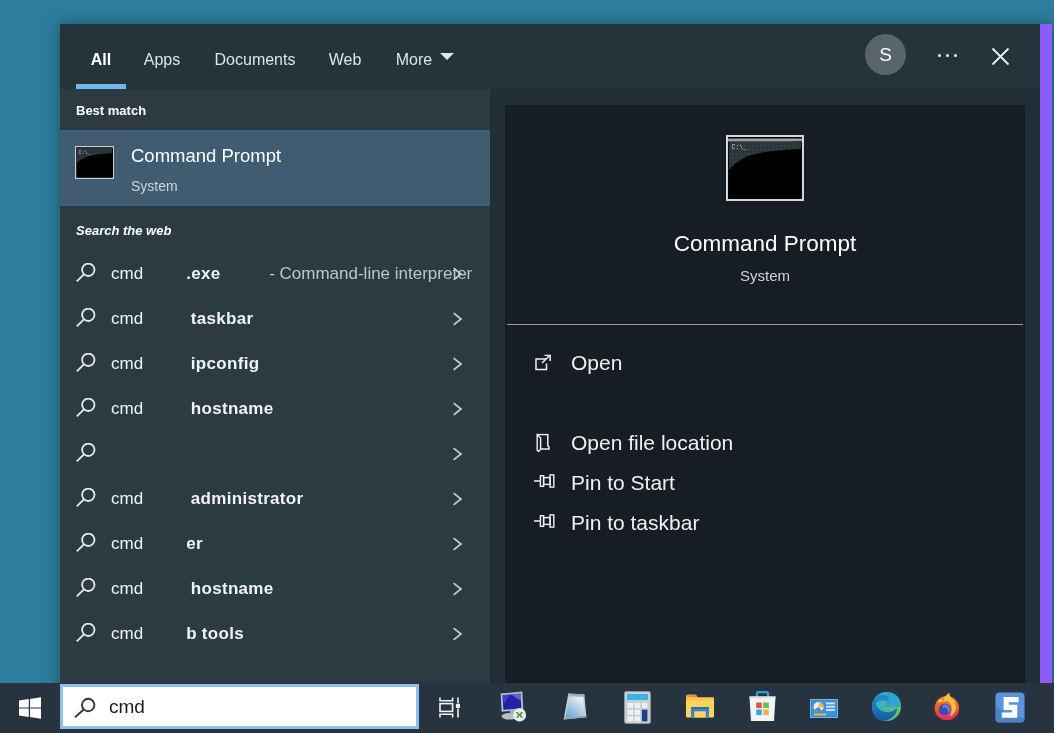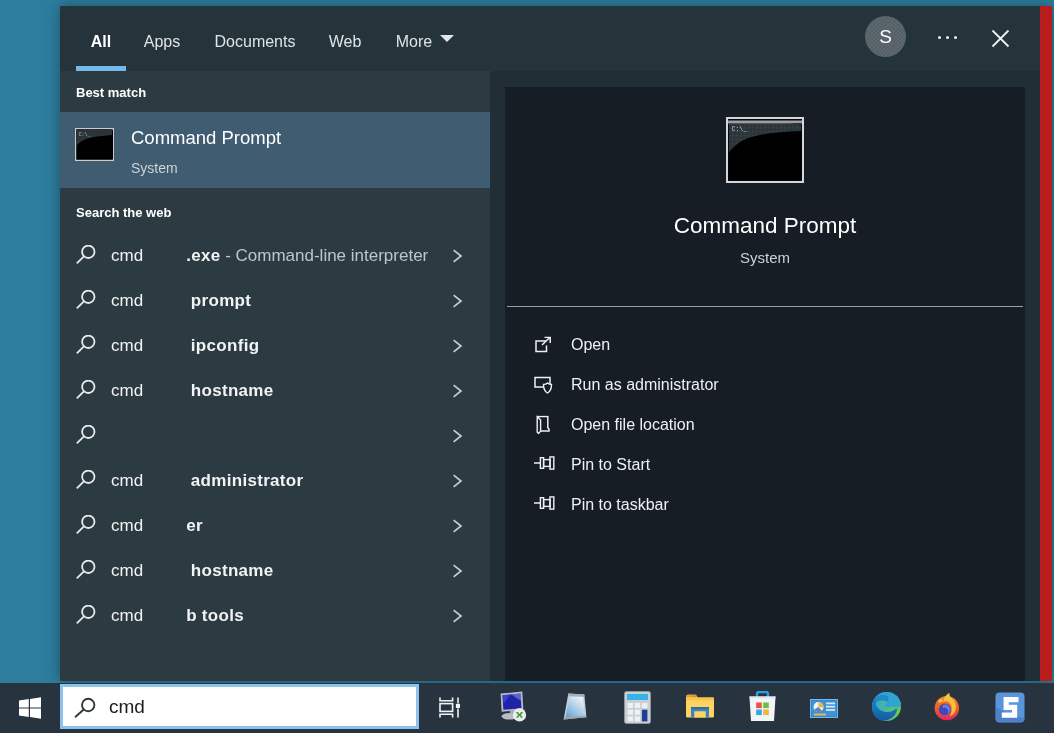--- a/index.html
+++ b/index.html
@@ -1,43 +1,43 @@
 <!DOCTYPE html>
 <html><head>
 <meta charset="utf-8">
 <style>
   * { margin:0; padding:0; box-sizing:border-box; }
   html,body { width:1054px; height:733px; overflow:hidden; }
   body { will-change:transform; background:#2d7d9e; font-family:"Liberation Sans", sans-serif; position:relative; }
   .abs { position:absolute; }
-  .win { position:absolute; left:60px; top:6px; width:992px; height:675px; background:#b91c1c; box-shadow:0 0 14px rgba(0,0,0,.35); }
+  .win { position:absolute; left:60px; top:24px; width:992px; height:675px; background:#8b5cf6; box-shadow:0 0 14px rgba(0,0,0,.35); }
   .tabbar { position:absolute; left:0; top:0; width:980px; height:65px; background:#25333a; }
   .tab { position:absolute; top:27px; font-size:16px; color:#dfe4e6; white-space:nowrap; transform:translateX(-50%); }
   .tab.act { color:#ffffff; font-weight:bold; }
   .underline { position:absolute; left:16px; top:59.5px; width:50px; height:5.5px; background:#74b8ec; }
   .tri { position:absolute; width:0; height:0; border-left:7px solid transparent; border-right:7px solid transparent; border-top:7.5px solid #e2e6e8; }
   .avatar { position:absolute; left:805px; top:10px; width:41px; height:41px; border-radius:50%; background:repeating-conic-gradient(#5d686e 0% 25%, #566167 0% 50%); background-size:4px 4px; color:#fff; font-size:19px; text-align:center; line-height:41px; }
   .dots { position:absolute; left:876px; top:30px; width:24px; height:4px; }
   .dots i { position:absolute; top:0; width:3px; height:3px; border-radius:50%; background:#eef2f3; }
   .leftp { position:absolute; left:0; top:65px; width:430px; height:610px; background:#2c3a41; }
   .sechead { position:absolute; left:16px; font-size:13px; font-weight:bold; color:#ffffff; }
   .bestrow { position:absolute; left:0; top:41px; width:430px; height:76px; background:#3f5c70; }
   .row { position:absolute; left:0; width:430px; height:45px; }
   .row .txt { position:absolute; left:51px; top:50%; transform:translateY(-50%); font-size:17px; color:#f1f3f4; white-space:nowrap; }
   .row .txt b { font-weight:bold; letter-spacing:0.3px;margin-left:43px; }
-  .row .txt .dim { color:#bfc6c9; }
+  .row .txt .dim { color:#bfc6c9;margin-left:44px; }
   .mag { position:absolute; left:15.7px; top:50%; transform:translateY(-50%); }
   .chev { position:absolute; left:391px; top:50%; transform:translateY(-50%); }
   .rightp { position:absolute; left:430px; top:65px; width:550px; height:610px; background:#222e35; }
   .box { position:absolute; left:15px; top:16px; width:520px; height:594px; background:#161d24; }
   .boxtitle { position:absolute; left:0; top:126px; width:520px; text-align:center; font-size:22.5px; color:#ffffff; }
   .boxsys { position:absolute; left:0; top:162px; width:520px; text-align:center; font-size:15px; color:#ccd2d5; }
   .sep { position:absolute; left:2px; top:219px; width:516px; height:1px; background:#989ea1; }
   .action { position:absolute; left:0; width:520px; height:40px; }
-  .action .txt { position:absolute; left:66px; top:50%; transform:translateY(-50%); font-size:16px; color:#eef1f2; }
+  .action .txt { position:absolute; left:66px; top:50%; transform:translateY(-50%); font-size:21px; color:#eef1f2; }
   .action svg { position:absolute; left:29px; top:50%; transform:translateY(-50%); }
   .taskbar { position:absolute; left:0; top:683px; width:1054px; height:50px; background:#273440; }
   .sbox { position:absolute; left:60px; top:1px; width:359px; height:45px; background:#ffffff; border:3px solid #8ec2ec; }
   .sbox .stxt { position:absolute; left:46px; top:50%; transform:translateY(-50%); font-size:19px; color:#1c1c1c; }
 </style>
 </head>
 <body>
 <div class="win">
   <div class="tabbar">
     <div class="tab act" style="left:41px;">All</div>
@@ -62,38 +62,38 @@
     <div class="bestrow">
       <svg class="abs" style="left:15px; top:16px;" width="39" height="33" viewBox="0 0 39 33">
         <rect x="0.5" y="0.5" width="38" height="32" fill="#05070a" stroke="#c9cdcf" stroke-width="1.4"></rect>
         <path d="M2,18 Q10,8 20,5.5 T38,3 L38,31 L2,31 Z" fill="#000"></path>
         <path d="M2,2 L37,2 L37,7 Q20,8 11,11 Q5,13.5 2,17 Z" fill="#2b3539"></path>
         <text x="3.5" y="8" font-size="5" fill="#b9c0c2" font-family="Liberation Mono, monospace">C:\_</text>
       </svg>
       <div class="abs" style="left:71px; top:15px; font-size:18.5px; color:#ffffff;">Command Prompt</div>
       <div class="abs" style="left:71px; top:48px; font-size:14px; color:#cdd3d6;">System</div>
     </div>
-    <div class="sechead" style="top:134px;">Search the web</div>
+    <div class="sechead" style="top:134px;font-style:italic;">Search the web</div>
 
     <div class="row" style="top:162px;">
         <svg class="mag" width="22" height="22" viewBox="0 0 22 22">
           <circle cx="12.3" cy="6.8" r="6.2" stroke="#e8ebec" stroke-width="1.8" fill="none"></circle>
           <line x1="7.9" y1="11.3" x2="0.8" y2="18.4" stroke="#e8ebec" stroke-width="1.8"></line>
         </svg>
         <div class="txt">cmd<b>.exe</b><span class="dim"> - Command-line interpreter</span></div>
         <svg class="chev" width="12" height="16" viewBox="0 0 12 16">
           <path d="M2.6,2.2 L10,8 L2.6,13.8" stroke="#c9cdd0" stroke-width="1.7" fill="none"></path>
         </svg>
       </div>
     <div class="row" style="top:207px;">
         <svg class="mag" width="22" height="22" viewBox="0 0 22 22">
           <circle cx="12.3" cy="6.8" r="6.2" stroke="#e8ebec" stroke-width="1.8" fill="none"></circle>
           <line x1="7.9" y1="11.3" x2="0.8" y2="18.4" stroke="#e8ebec" stroke-width="1.8"></line>
         </svg>
-        <div class="txt">cmd <b>prompt</b></div>
+        <div class="txt">cmd <b>taskbar</b></div>
         <svg class="chev" width="12" height="16" viewBox="0 0 12 16">
           <path d="M2.6,2.2 L10,8 L2.6,13.8" stroke="#c9cdd0" stroke-width="1.7" fill="none"></path>
         </svg>
       </div>
     <div class="row" style="top:252px;">
         <svg class="mag" width="22" height="22" viewBox="0 0 22 22">
           <circle cx="12.3" cy="6.8" r="6.2" stroke="#e8ebec" stroke-width="1.8" fill="none"></circle>
           <line x1="7.9" y1="11.3" x2="0.8" y2="18.4" stroke="#e8ebec" stroke-width="1.8"></line>
         </svg>
         <div class="txt">cmd <b>ipconfig</b></div>
@@ -181,27 +181,20 @@
       <div class="boxsys">System</div>
       <div class="sep"></div>
       <div class="action" style="top:238px;">
         <svg width="18" height="17" viewBox="0 0 18 17">
             <path d="M12,4.5 L2,4.5 L2,15 L12.5,15 L12.5,9" stroke="#eef1f2" stroke-width="1.5" fill="none"></path>
             <path d="M8,8.5 L16,0.8" stroke="#eef1f2" stroke-width="1.5" fill="none"></path>
             <path d="M10.5,0.8 L16.2,0.8 L16.2,6.5" stroke="#eef1f2" stroke-width="1.5" fill="none"></path>
           </svg>
         <div class="txt">Open</div>
       </div>
-      <div class="action" style="top:278px;">
-        <svg width="20" height="19" viewBox="0 0 20 19">
-            <rect x="1" y="2" width="15" height="9.5" stroke="#eef1f2" stroke-width="1.5" fill="none"></rect>
-            <path d="M13.5,7.5 C14.7,8.6 16.2,8.9 17.5,8.9 C17.5,12.8 16.5,15.7 13.5,17.5 C10.5,15.7 9.5,12.8 9.5,8.9 C10.8,8.9 12.3,8.6 13.5,7.5 Z" fill="#161d24" stroke="#eef1f2" stroke-width="1.4"></path>
-          </svg>
-        <div class="txt">Run as administrator</div>
-      </div>
       <div class="action" style="top:318px;">
         <svg width="17" height="19" viewBox="0 0 17 19">
             <path d="M3.2,1 L13.8,1 L13.8,12.3 L15,13.6 L15,15.6 L6.6,15.6" stroke="#eef1f2" stroke-width="1.5" fill="none"></path>
             <path d="M3.2,1 L6.6,4.6 L6.6,15.6 L4.6,18 L3.2,16.6 Z" stroke="#eef1f2" stroke-width="1.4" fill="none"></path>
           </svg>
         <div class="txt">Open file location</div>
       </div>
       <div class="action" style="top:358px;">
         <svg style="top:46%;" width="21" height="14" viewBox="0 0 21 14">
             <line x1="0" y1="7" x2="6.4" y2="7" stroke="#eef1f2" stroke-width="1.5"></line>

